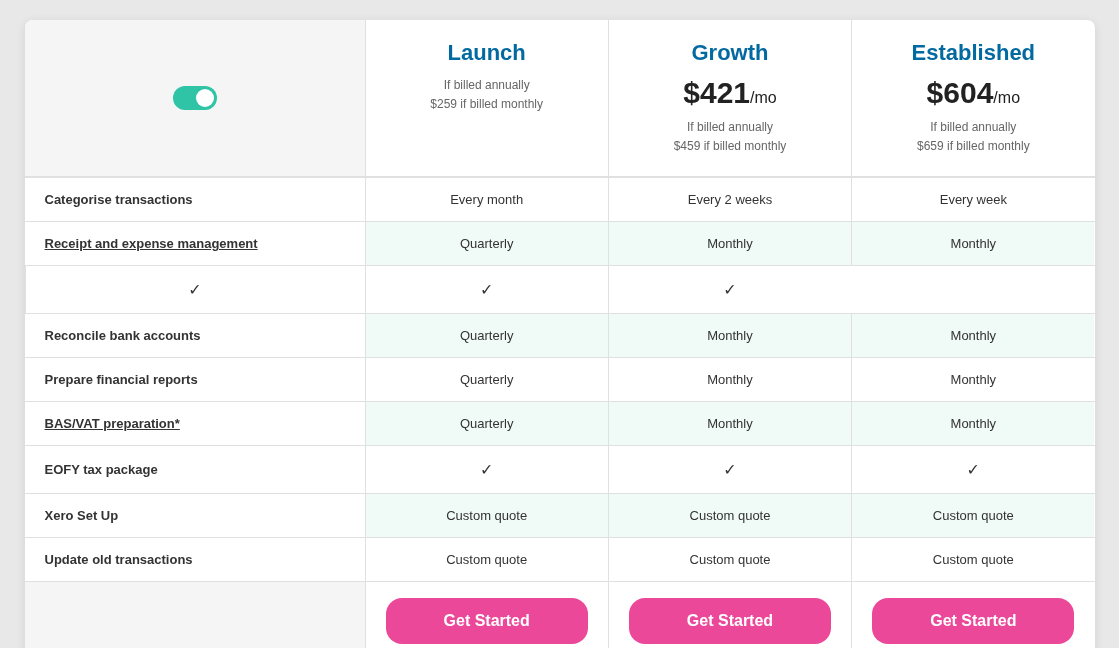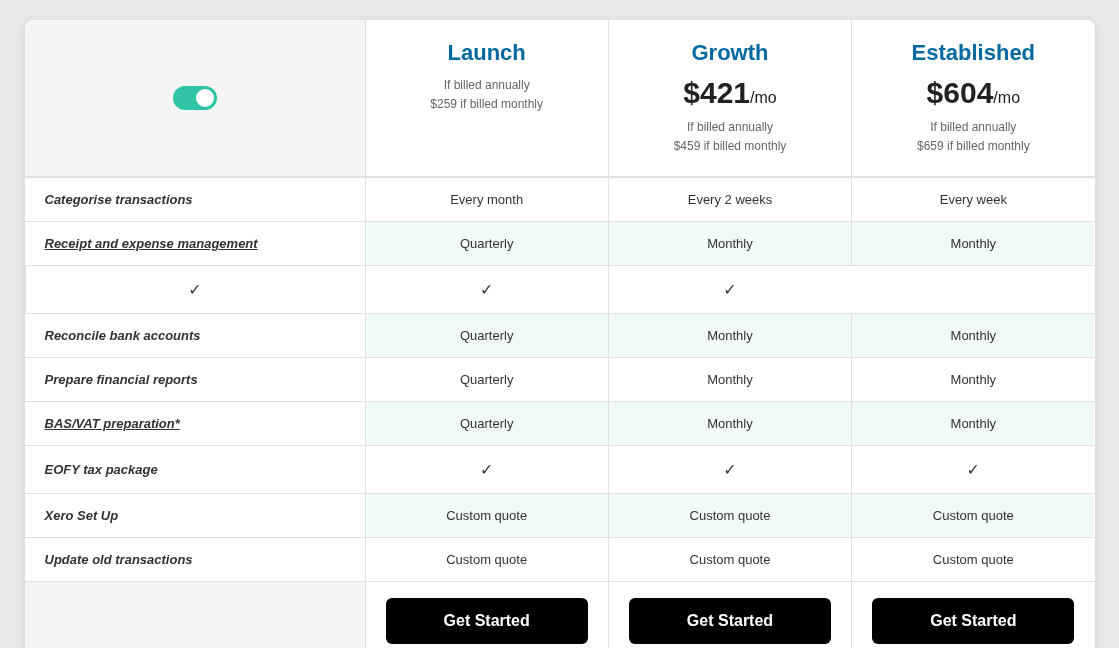--- a/index.html
+++ b/index.html
@@ -105,21 +105,20 @@
       background: white;
     }
     .feature-name-cell {
       padding: 14px 20px;
       font-size: 13px;
       font-weight: 600;
       color: #333;
       display: flex;
       align-items: center;
       background: white;
-      font-style: italic;
     }
     .feature-name-cell.underline span {
       text-decoration: underline;
     }
     .plan-cell {
       padding: 14px 10px;
       text-align: left;
       font-size: 13px;
       color: #333;
       border-left: 1px solid #e0e0e0;
@@ -141,24 +140,24 @@
       background: #f5f5f5;
     }
     .footer-btn-cell {
       padding: 16px 20px;
       border-left: 1px solid #e0e0e0;
       display: flex;
       align-items: center;
       justify-content: center;
     }
     .get-started-btn {
-      background: #000000;
+      background: #ec4899;
       color: white;
       border: none;
-      border-radius: 6px;
+      border-radius: 16px;
       padding: 14px 40px;
       font-size: 16px;
       font-weight: 600;
       cursor: pointer;
       width: 100%;
       transition: background 0.2s;
     }
   </style>
 </head>
 <body>

